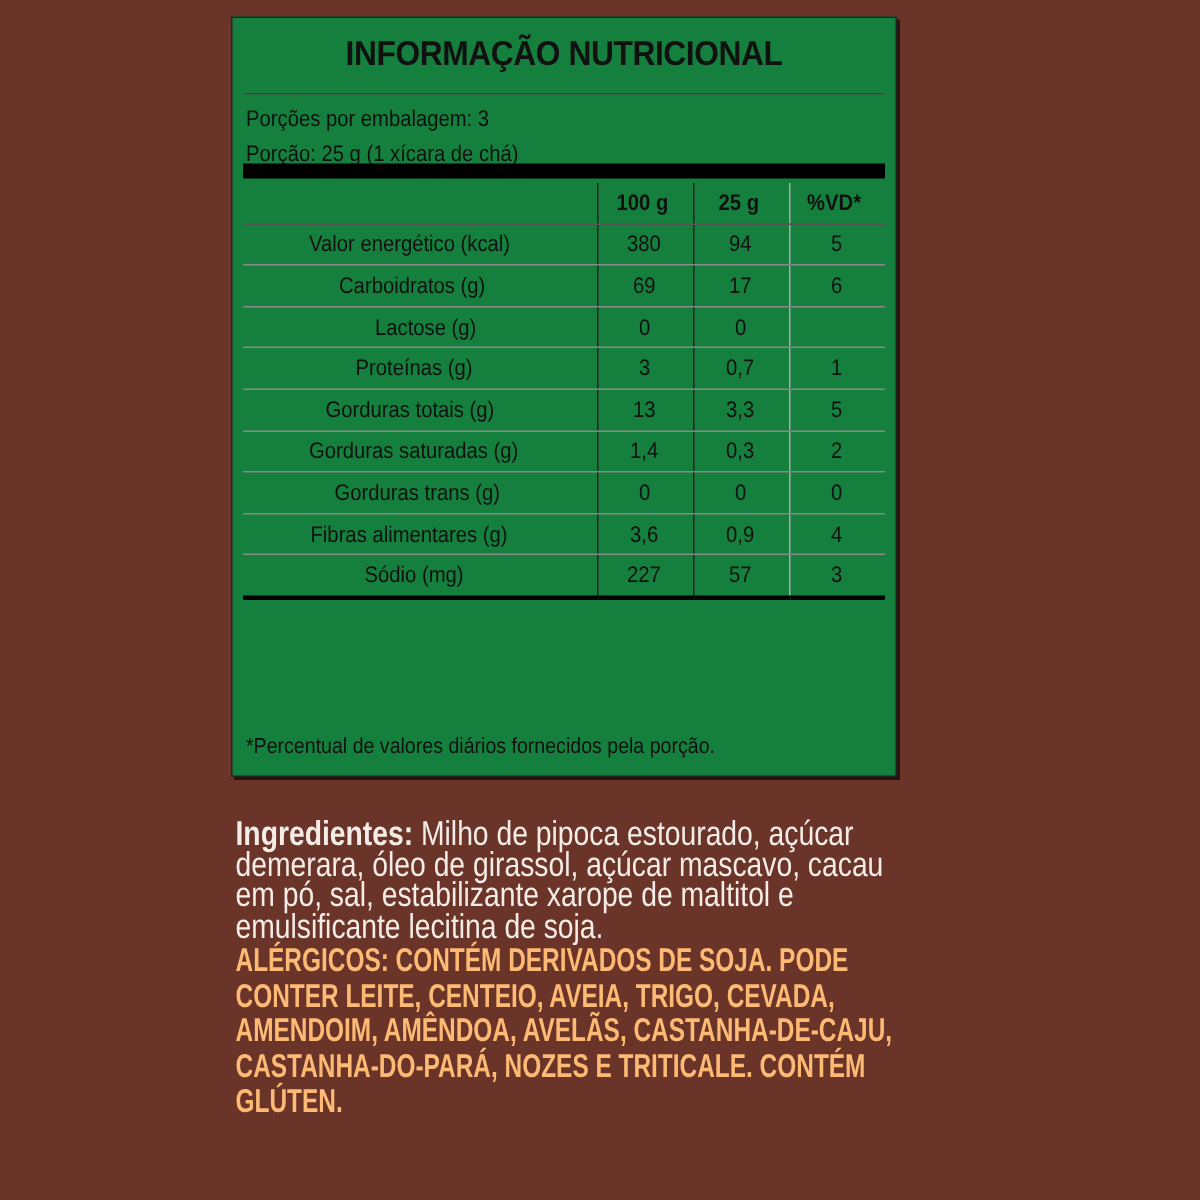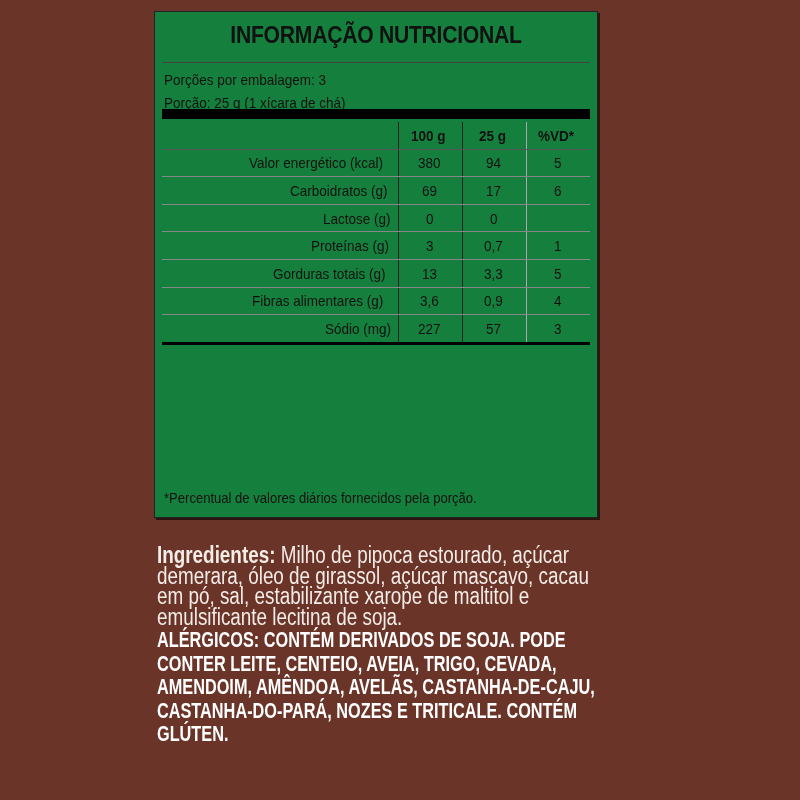--- a/index.html
+++ b/index.html
@@ -19,41 +19,41 @@
   }
   .title-rule { position:absolute; left:7px; right:7px; top:50px; border-top:1px solid #444; }
   .servings { position:absolute; left:9px; top:56px; font-size:15px; color:#111; line-height:23px; transform-origin:left; transform:scaleX(0.9); white-space:nowrap; }
   .thick-bar { position:absolute; left:7px; right:7px; top:97px; height:10px; background:#000; }
   table.nt {
     position:absolute; left:7px; top:110px; width:428px; border-collapse:collapse;
     font-size:15px; color:#111;
   }
   table.nt td, table.nt th { height:26.6px; padding:0; border-bottom:1.5px solid #888; }
   table.nt th { font-weight:bold; text-align:center; border-bottom:1.5px solid #555; }
-  table.nt td.name { text-align:right; white-space:nowrap; }
+  table.nt td.name { text-align:center; white-space:nowrap; }
   table.nt td.num, table.nt th.num { text-align:center; width:63px; }
   table.nt .c1 { border-left:1.5px solid #222; }
   table.nt .c2 { border-left:1.5px solid #222; }
   table.nt .c3 { border-left:1.5px solid #aaa; }
   table.nt tr.last td { border-bottom:3px solid #000; }
   .indent1 { padding-left:8px !important; }
   .indent2 { padding-left:16px !important; }
   .sc { display:inline-block; transform-origin:left; transform:scaleX(0.9); }
   .footnote { position:absolute; left:9px; top:478px; font-size:14.5px; color:#111; white-space:nowrap; transform-origin:left; transform:scaleX(0.9); }
 
   .ingredients {
     position:absolute; left:157px; top:545px; width:460px;
     color:#f4ece6; font-size:23px; line-height:20.5px;
     font-family:"Liberation Sans Narrow","Liberation Sans", sans-serif;
   }
   .ingredients .inner { transform-origin:left top; transform:scaleX(0.82); width:540px; }
   .ingredients b { font-weight:bold; }
   .allergens {
     position:absolute; left:157px; top:628px; width:460px;
-    color:#ffffff; font-size:22px; line-height:23.5px; font-weight:bold;
+    color:#fdba74; font-size:22px; line-height:23.5px; font-weight:bold;
   }
   .allergens .inner { transform-origin:left top; transform:scaleX(0.74); width:610px; }
 </style>
 </head>
 <body>
 
 <div class="label-box">
   <div class="title">INFORMAÇÃO NUTRICIONAL</div>
   <div class="title-rule"></div>
   <div class="servings">
@@ -96,20 +96,32 @@
           <td class="num c2"><span class="sc">0,7</span></td>
           <td class="num c3"><span class="sc">1</span></td>
         </tr>
         <tr>
           <td class="name"><span class="sc">Gorduras totais (g)</span></td>
           <td class="num c1"><span class="sc">13</span></td>
           <td class="num c2"><span class="sc">3,3</span></td>
           <td class="num c3"><span class="sc">5</span></td>
         </tr>
         <tr>
+          <td class="name indent1"><span class="sc">Gorduras saturadas (g)</span></td>
+          <td class="num c1"><span class="sc">1,4</span></td>
+          <td class="num c2"><span class="sc">0,3</span></td>
+          <td class="num c3"><span class="sc">2</span></td>
+        </tr>
+        <tr>
+          <td class="name indent1"><span class="sc">Gorduras trans (g)</span></td>
+          <td class="num c1"><span class="sc">0</span></td>
+          <td class="num c2"><span class="sc">0</span></td>
+          <td class="num c3"><span class="sc">0</span></td>
+        </tr>
+        <tr>
           <td class="name"><span class="sc">Fibras alimentares (g)</span></td>
           <td class="num c1"><span class="sc">3,6</span></td>
           <td class="num c2"><span class="sc">0,9</span></td>
           <td class="num c3"><span class="sc">4</span></td>
         </tr>
         <tr class="last">
           <td class="name"><span class="sc">Sódio (mg)</span></td>
           <td class="num c1"><span class="sc">227</span></td>
           <td class="num c2"><span class="sc">57</span></td>
           <td class="num c3"><span class="sc">3</span></td>

